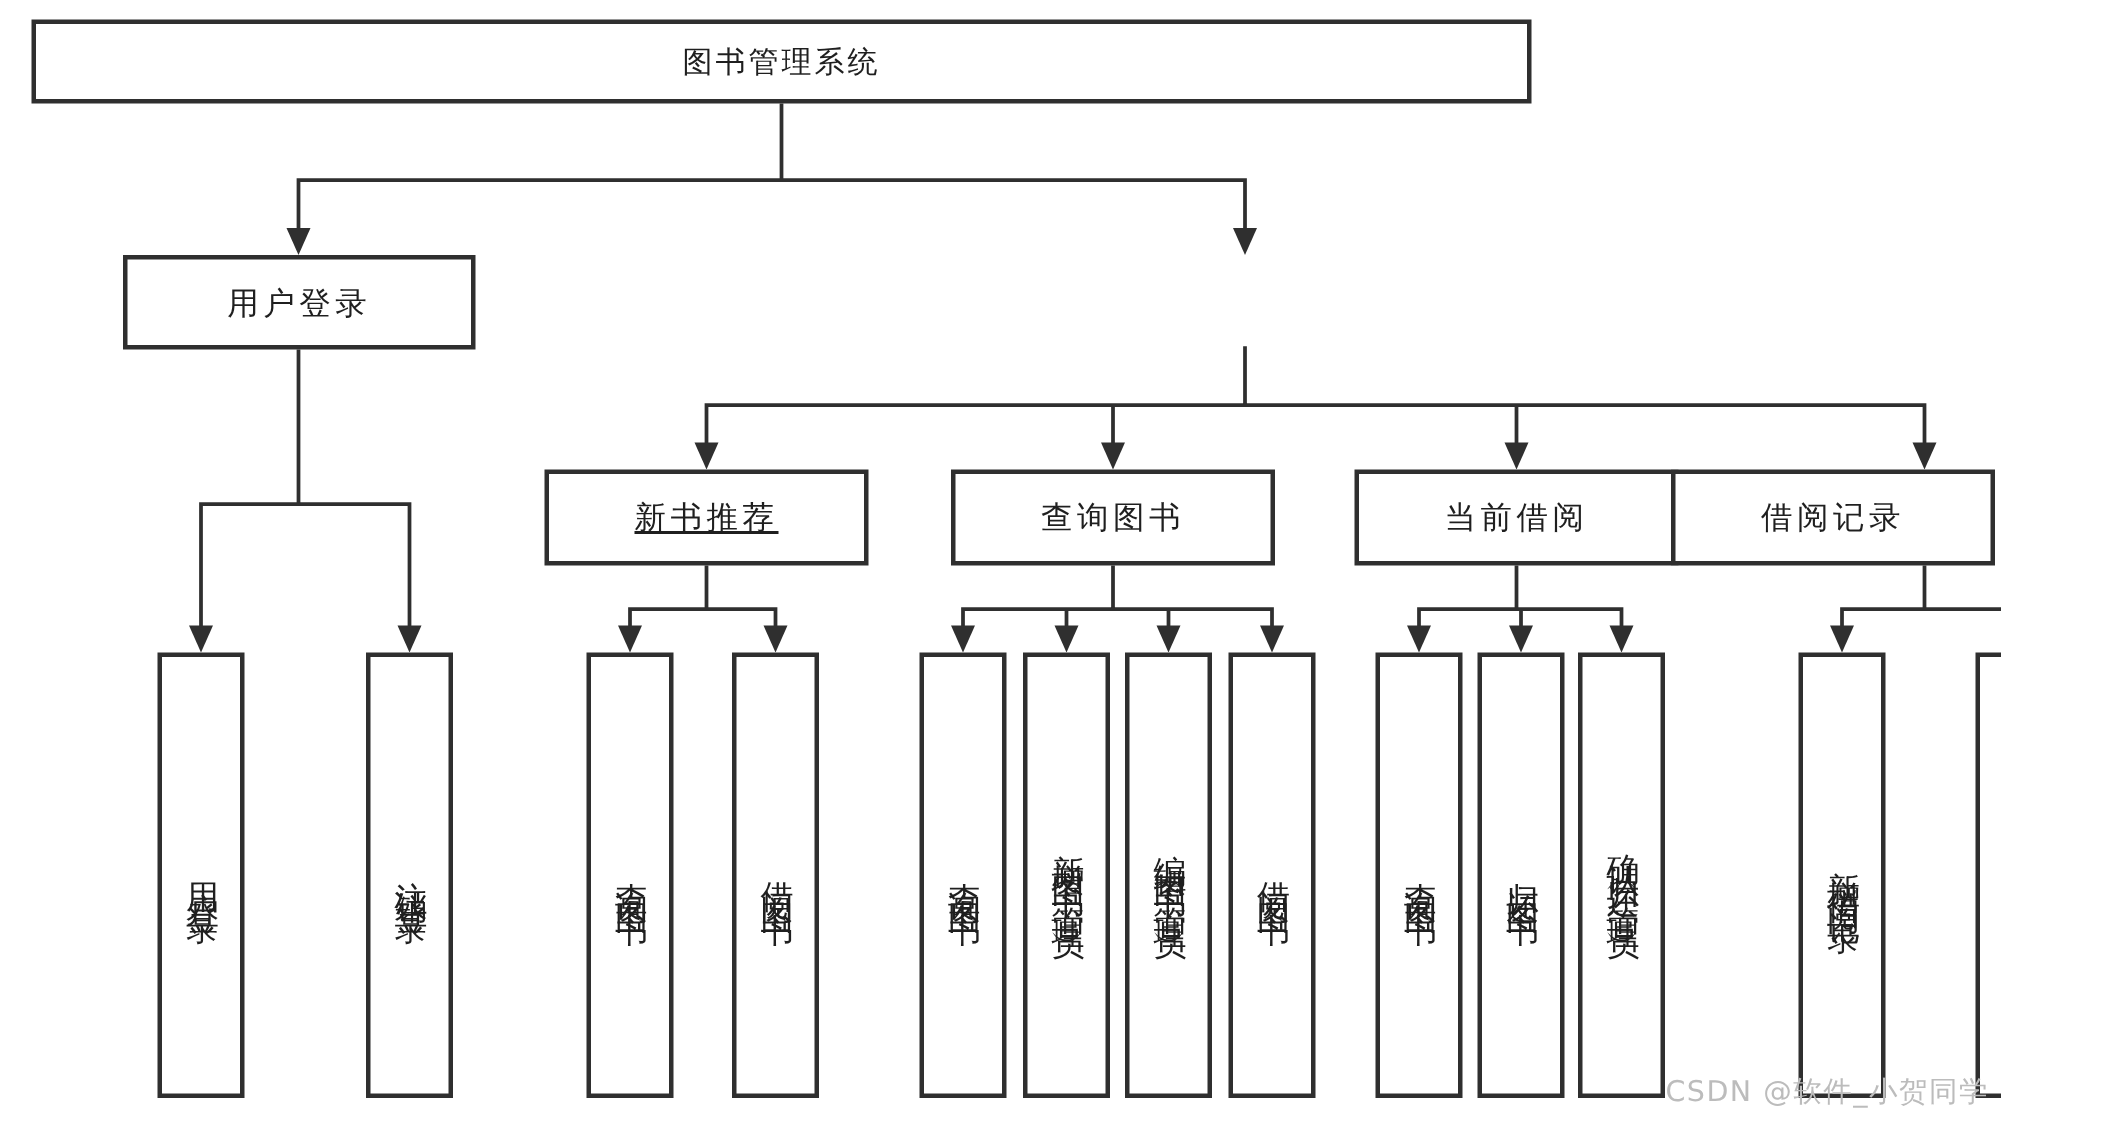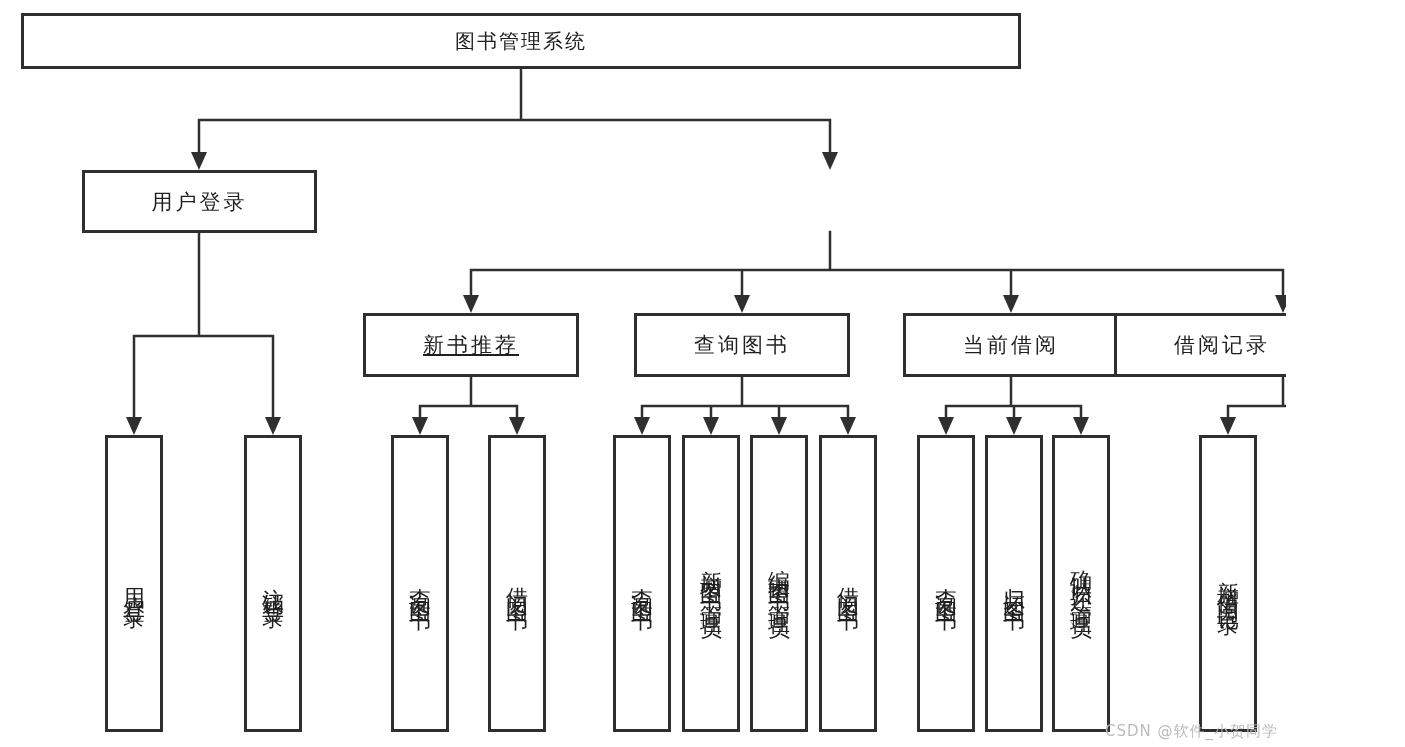--- a/index.html
+++ b/index.html
@@ -8,20 +8,21 @@
     --wm:#bcbcbc;
     --bg:#ffffff;
   }
   html,body{margin:0;padding:0;background:var(--bg);}
   body{font-family:"DejaVu Sans",sans-serif;}
   .canvas{
     position:relative;
     width:1286px;height:747px;
     background:var(--bg);
     overflow:hidden;
+    padding-left:48px;
   }
   .connectors{
     position:absolute;left:0;top:0;width:1405px;height:747px;
   }
   .node{
     position:absolute;
     box-sizing:border-box;
     background:#fff;
     border:3px solid var(--line);
     display:flex;
@@ -45,21 +46,21 @@
     writing-mode:vertical-rl;
     text-orientation:mixed;
     font-size:22px;
     letter-spacing:7px;
     line-height:1;
     color:var(--text);
   }
   .watermark{
     position:absolute;
     right:8px;bottom:6px;
-    font-size:15px;
+    font-size:19px;
     color:var(--wm);
     letter-spacing:1px;
     white-space:nowrap;
     z-index:5;
   }
 </style>
 </head>
 <body>
 
 <div class="canvas">

